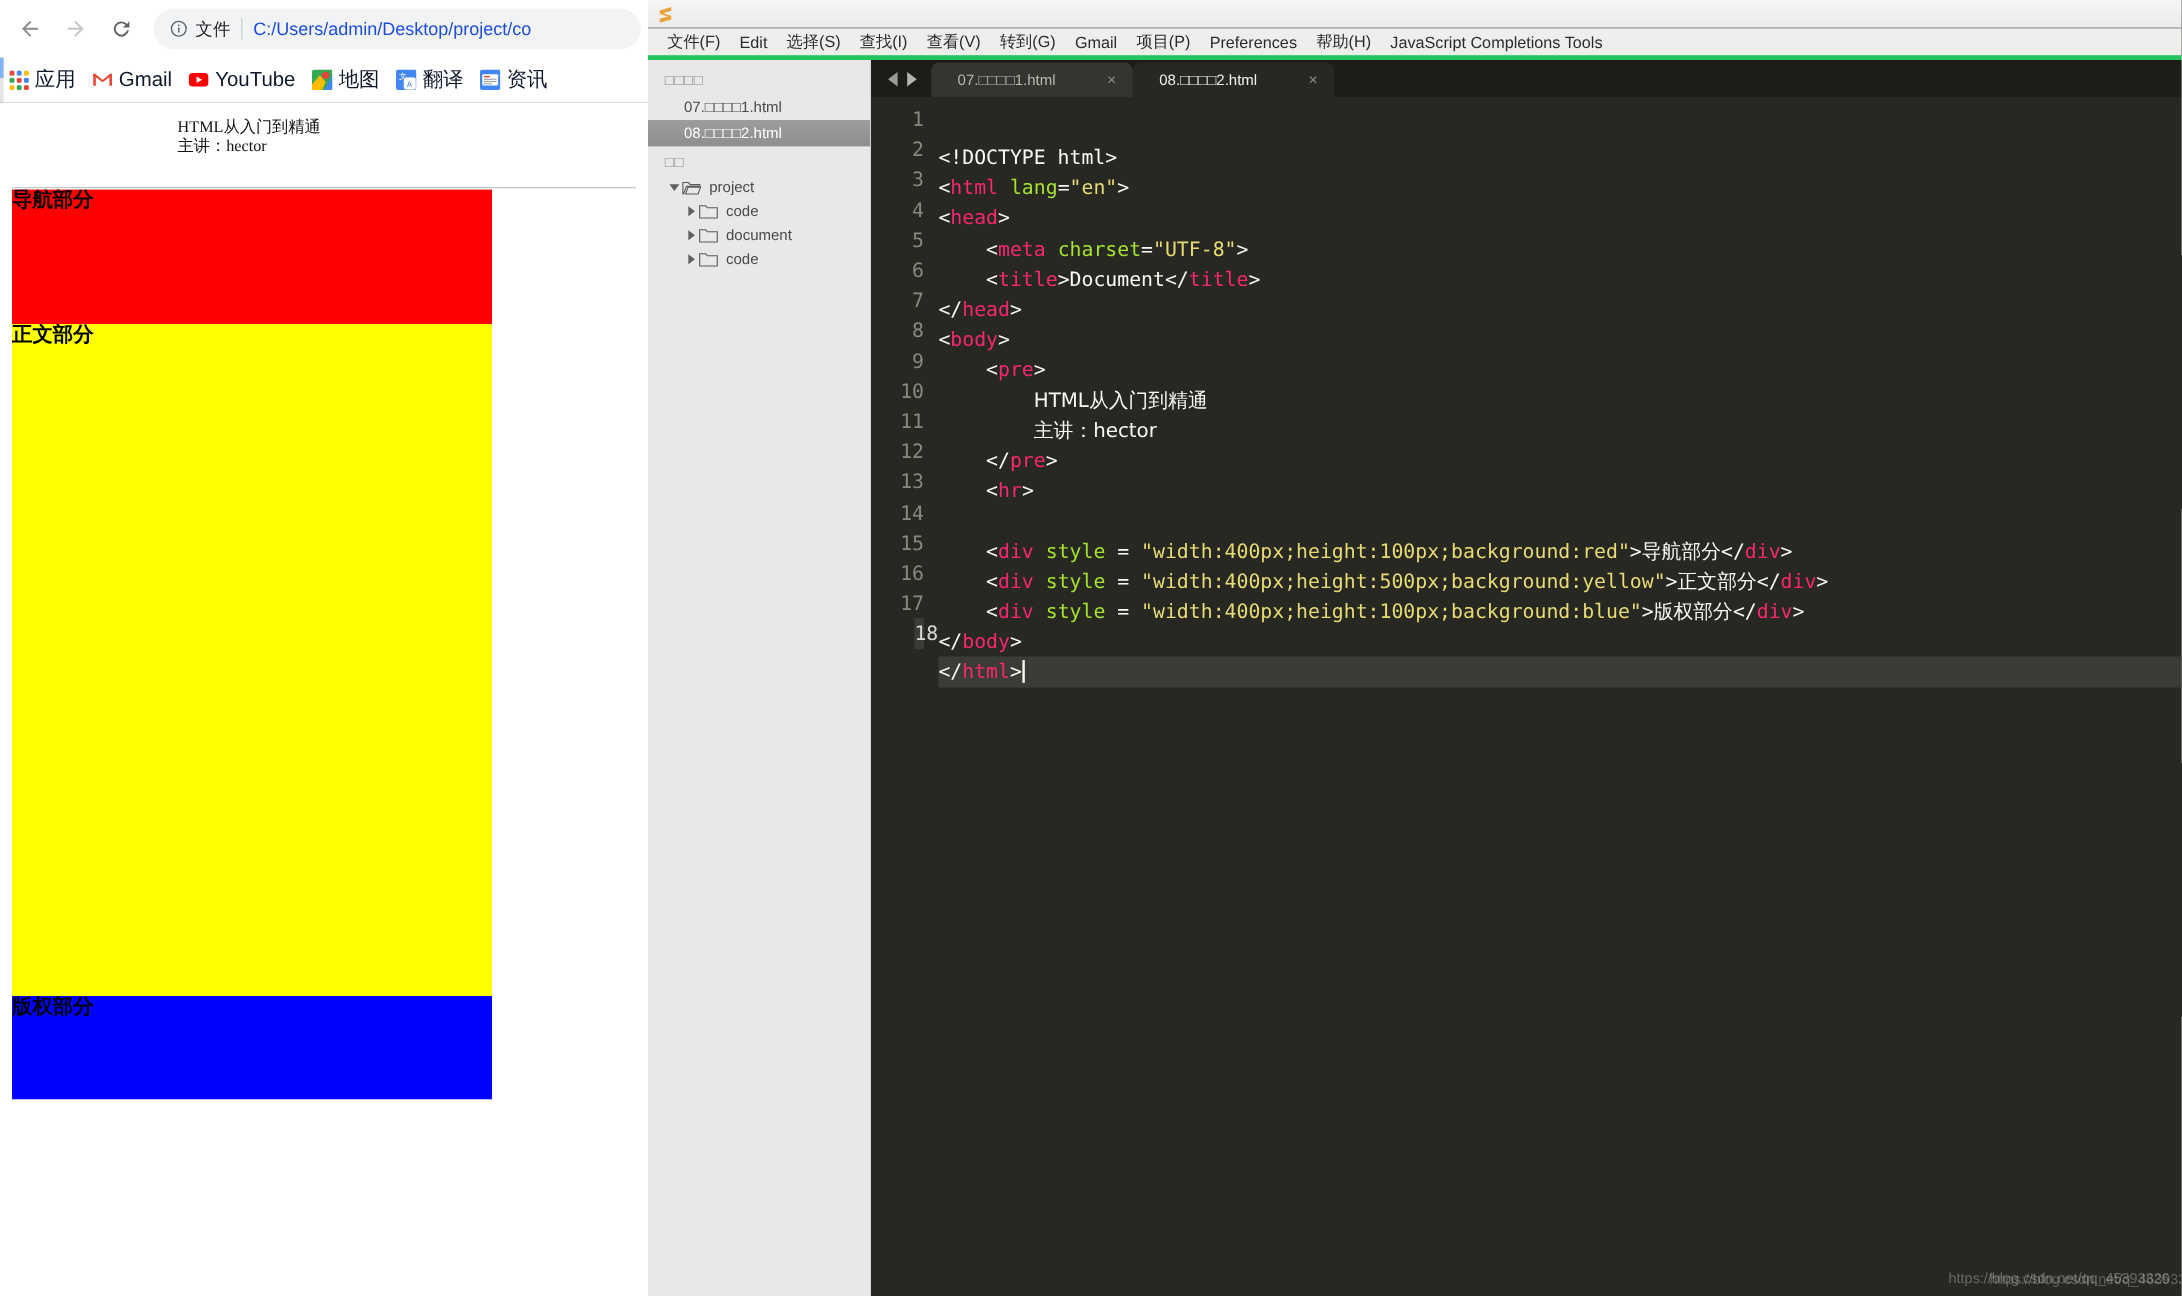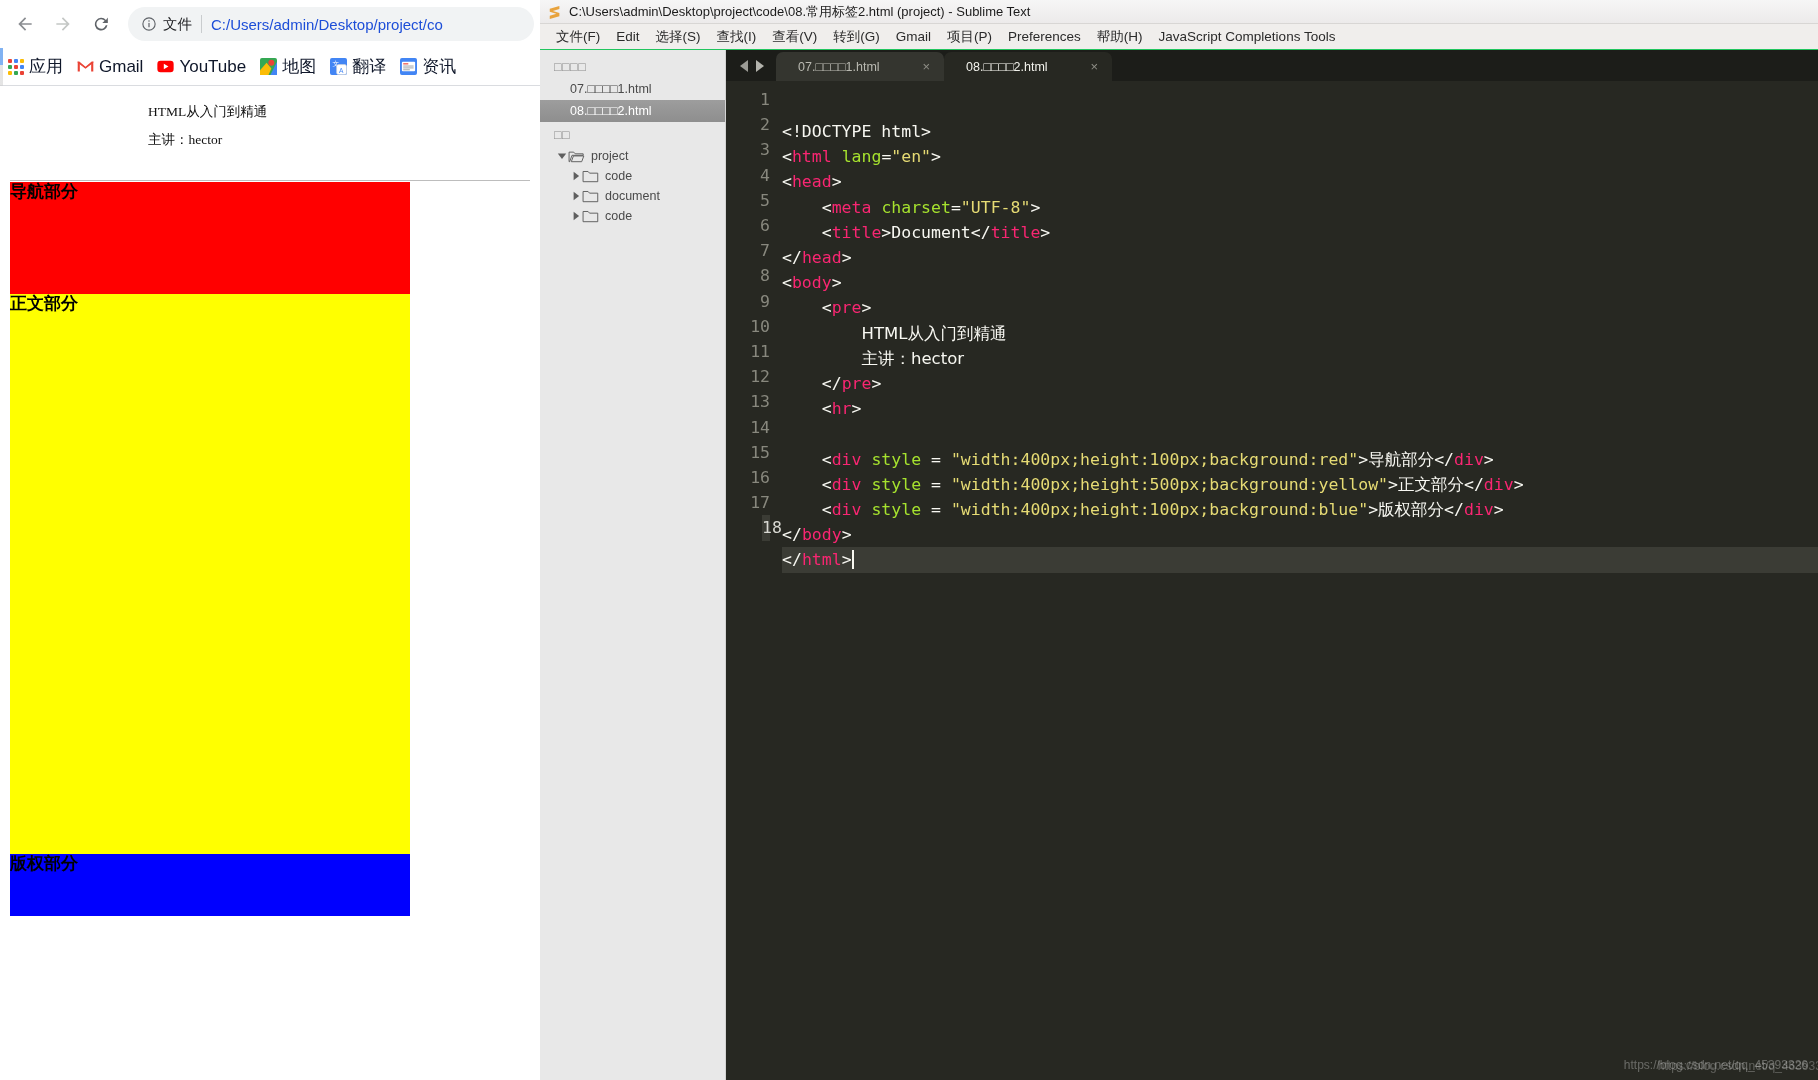--- a/index.html
+++ b/index.html
@@ -91,21 +91,21 @@
     padding: 0;
     overflow: hidden;
   }
   .pre-block {
     font-family: "Liberation Serif", "DejaVu Serif", serif;
     font-size: 13.5px;
     color: #111;
     white-space: pre;
     padding-left: 148px;
     padding-top: 12px;
-    line-height: 28px;
+    line-height: 16px;
   }
   .hr-line {
     margin: 26px 10px 0 10px;
     height: 2px;
     border-top: 1px solid #bdbdbd;
     border-bottom: 1px solid #ffffff;
     background: #eeeeee;
   }
   .demo-box {
     width: 400px;
@@ -149,21 +149,21 @@
   .st-title {
     font-size: 13px; color: #1b1b1b;
     white-space: nowrap;
     font-family: "Liberation Sans", sans-serif;
   }
   .st-menubar {
     height: 26px;
     background: #f0eeec;
     display: flex; align-items: center;
     padding-left: 8px;
-    border-bottom: 1px solid #22c55e;
+    border-bottom: 4px solid #22c55e;
   }
   .st-menu-item {
     font-size: 13.5px; color: #2b2b2b;
     padding: 0 8px;
     white-space: nowrap;
     font-family: "Liberation Sans", sans-serif;
   }
   .st-body { display: flex; height: 1030px; }
 
   .st-sidebar {
@@ -406,21 +406,20 @@
       </div>
     </div>
   </div>
 
   <div id="sublime">
 
     <div class="st-titlebar">
       <svg class="st-appicon" viewBox="0 0 16 16">
         <path d="M2 4.2L13 1v3.6L5.5 6.9 13 9.2v3.7L2 15.9v-3.7l7.6-2.3L2 7.6z" fill="#e8a33d"></path>
       </svg>
-      <span class="st-title">C:\Users\admin\Desktop\project\code\08.常用标签2.html (project) - Sublime Text</span>
     </div>
 
     <div class="st-menubar">
       <span class="st-menu-item">文件(F)</span>
       <span class="st-menu-item">Edit</span>
       <span class="st-menu-item">选择(S)</span>
       <span class="st-menu-item">查找(I)</span>
       <span class="st-menu-item">查看(V)</span>
       <span class="st-menu-item">转到(G)</span>
       <span class="st-menu-item">Gmail</span>

